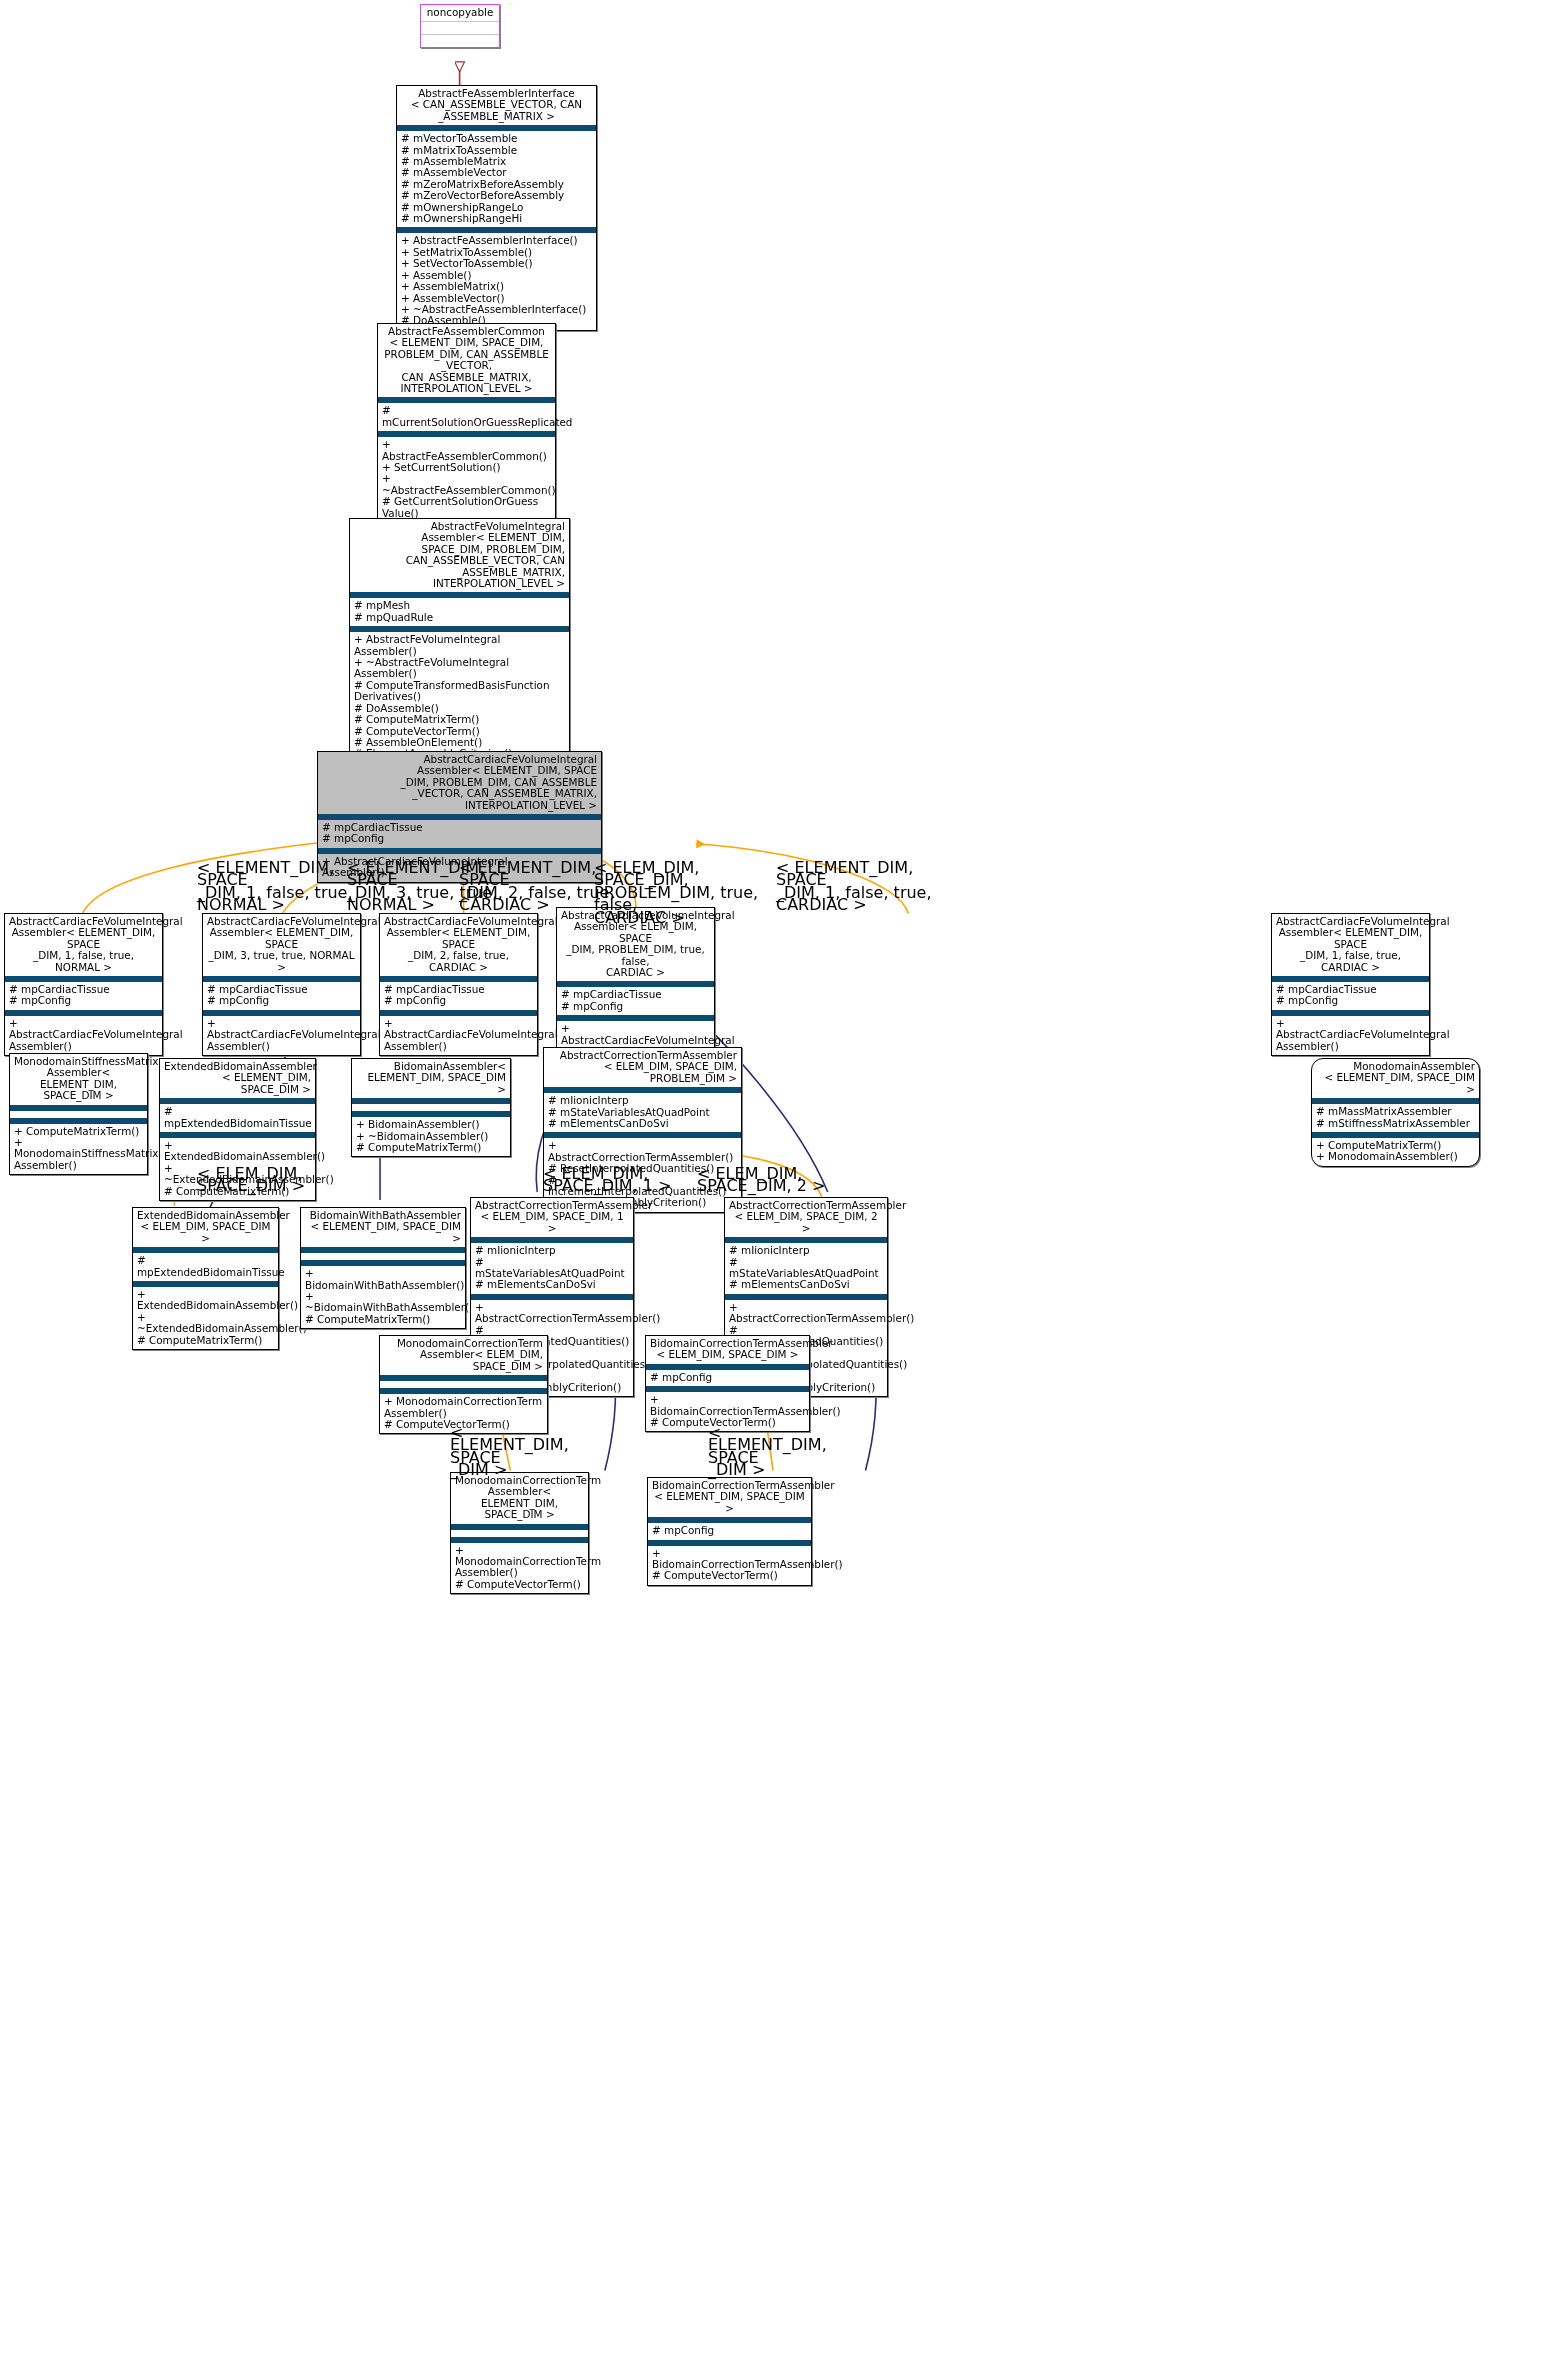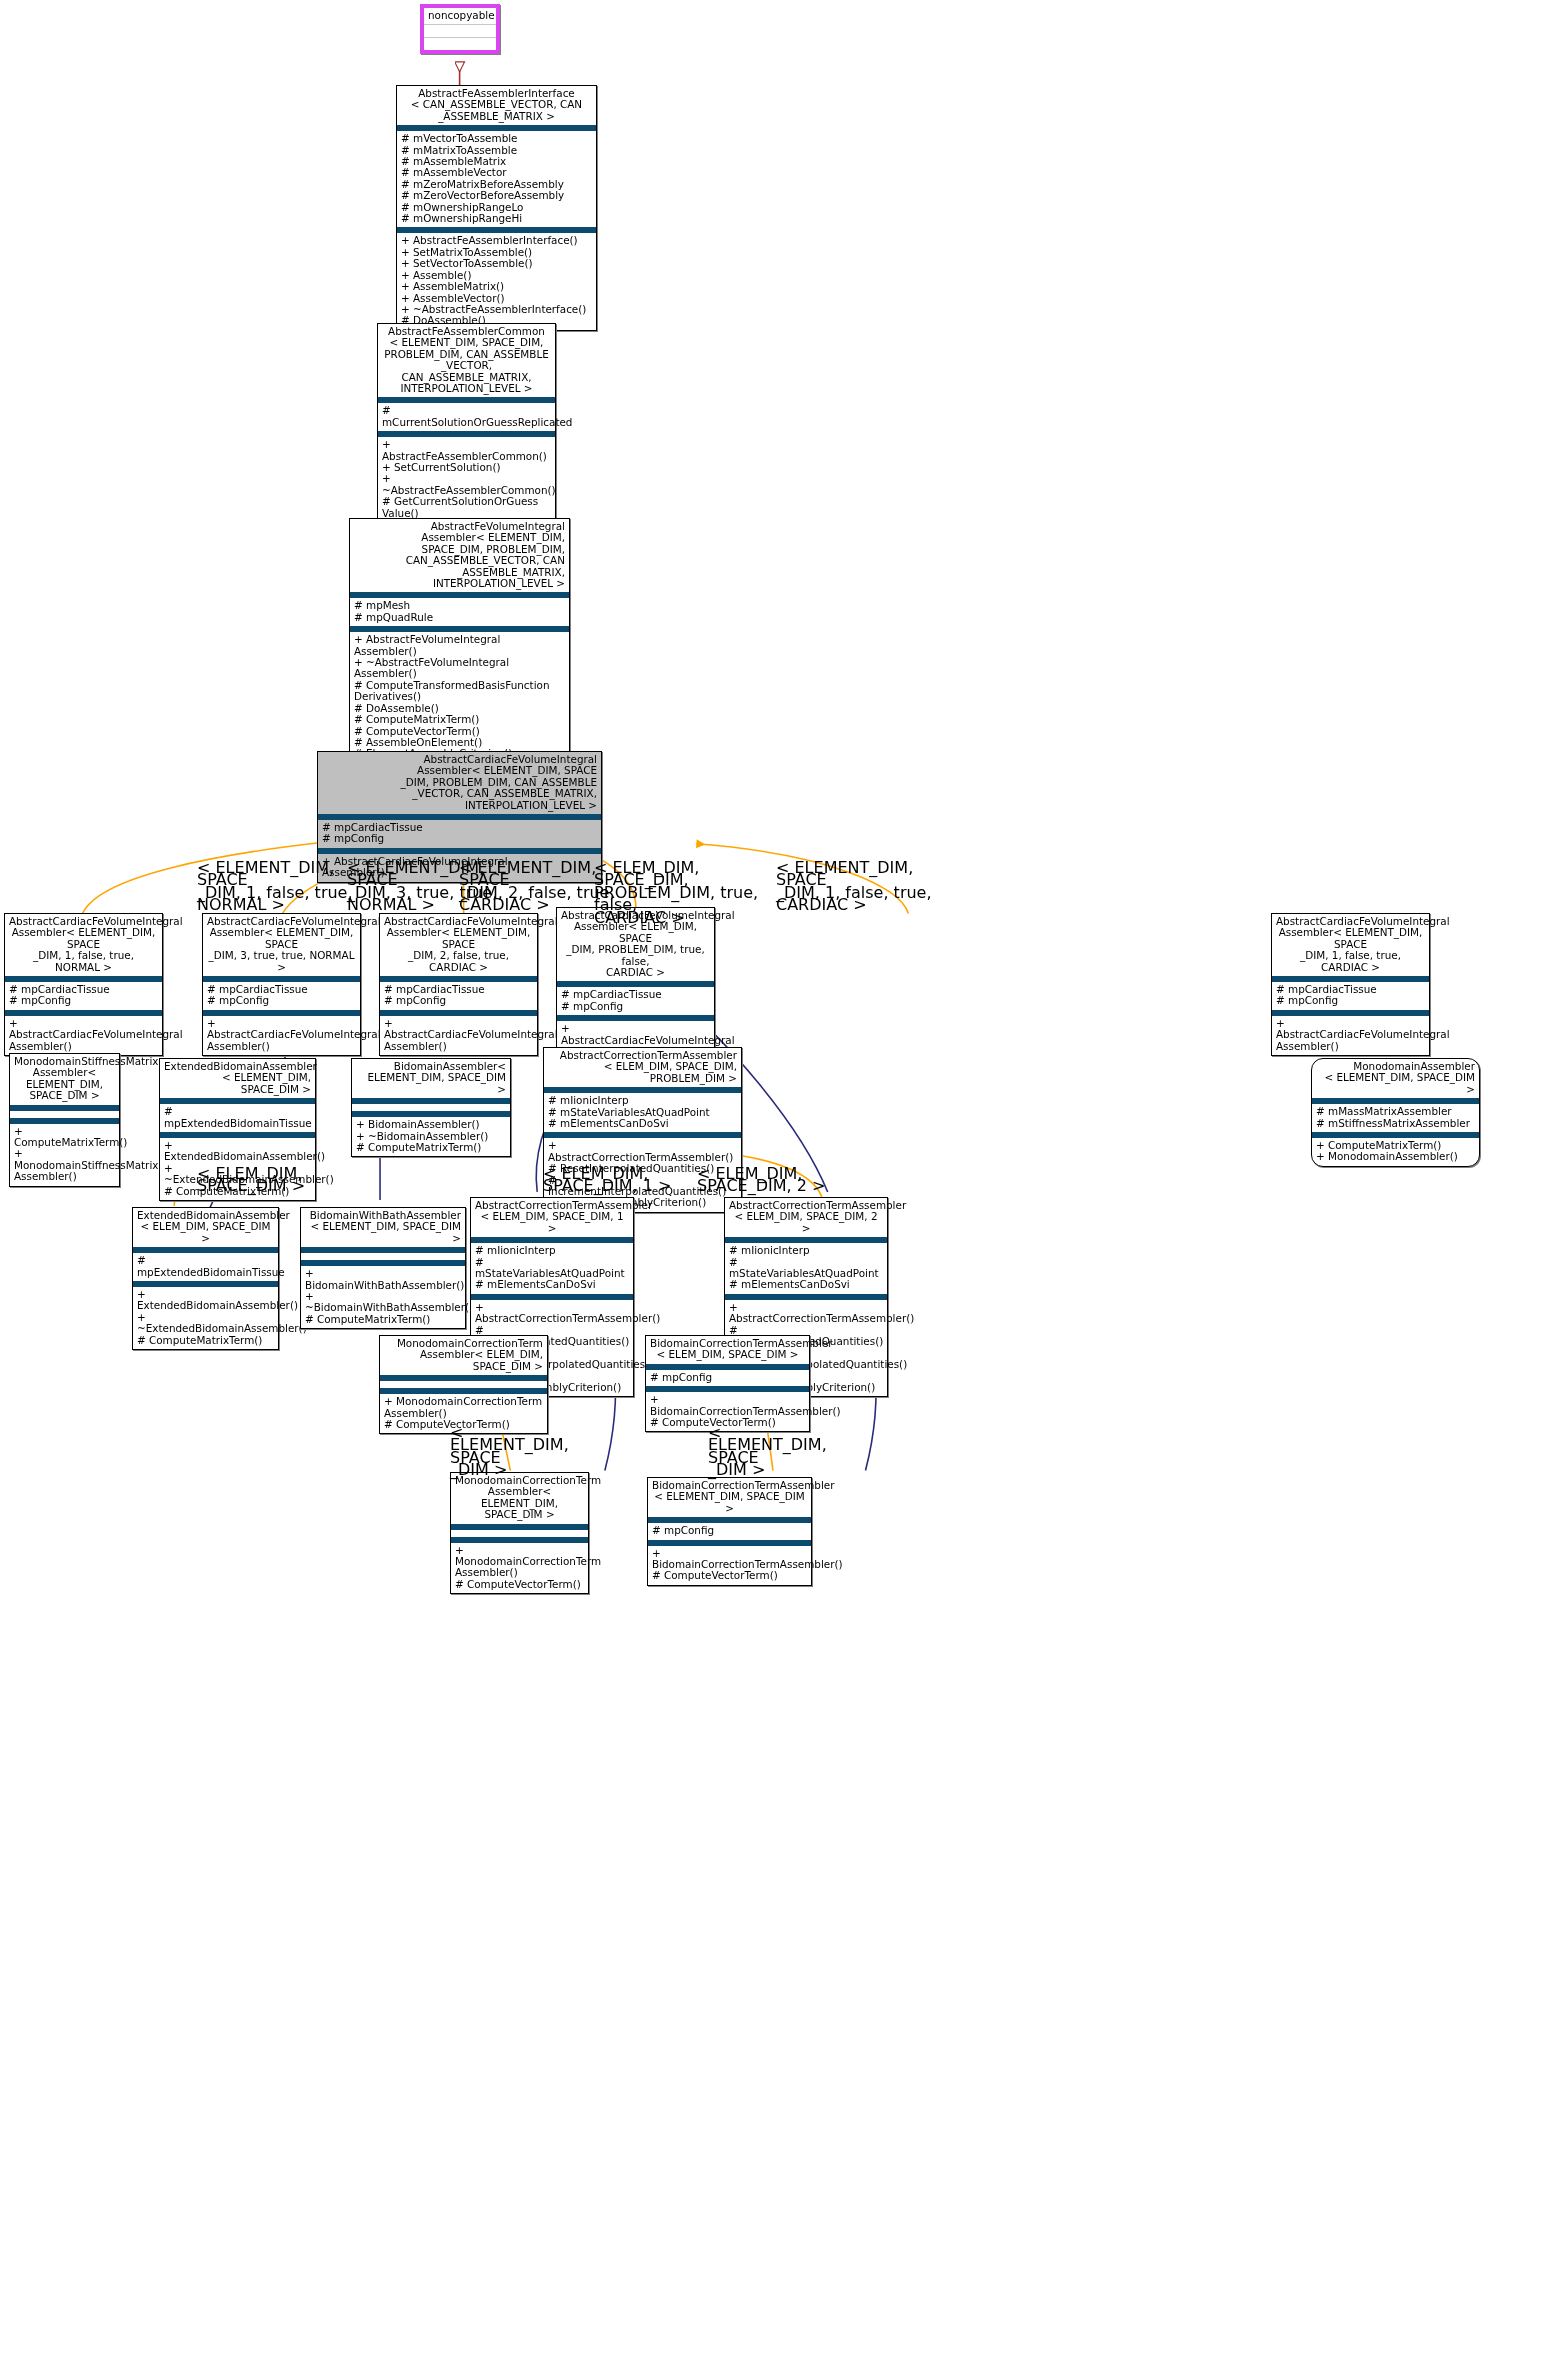--- a/index.html
+++ b/index.html
@@ -19,21 +19,21 @@
     pointer-events:none;
   }
   .node{
     position:absolute;
     box-sizing:border-box;
     border:1px solid #000;
     background:#ffffff;
     box-shadow:1px 1px 0 0 #808080;
   }
   .node.gray{ background:#bfbfbf; }
-  .node.light{ border:4px solid #d946ef; }
+  .node.light{ border:1px solid #d946ef; }
   .sec{
     box-sizing:border-box;
     padding:2px 4px 3px 4px;
   }
   .sec + .sec{ border-top:6px solid #0c4a6e; }
   .node.light .sec + .sec{ border-top:1px solid #c8c8c8; }
   .title{
     text-align:center;
     font-size:10.4px;
     line-height:11.4px;
@@ -246,21 +246,21 @@
   <div class="node" style="left:1271px;top:913px;width:159px;">
     <div class="sec title">AbstractCardiacFeVolumeIntegral
 Assembler&lt; ELEMENT_DIM, SPACE
 _DIM, 1, false, true, CARDIAC &gt;</div>
     <div class="sec attrs"># mpCardiacTissue
 # mpConfig</div>
     <div class="sec ops">+ AbstractCardiacFeVolumeIntegral
 Assembler()</div>
   </div>
 
-  <div class="node" style="left:9px;top:1053px;width:111px;">
+  <div class="node" style="left:9px;top:1053px;width:139px;">
     <div class="sec title">MonodomainStiffnessMatrix
 Assembler&lt; ELEMENT_DIM,
 SPACE_DIM &gt;</div>
     <div class="sec attrs empty"></div>
     <div class="sec ops">+ ComputeMatrixTerm()
 + MonodomainStiffnessMatrix
 Assembler()</div>
   </div>
 
   <div class="node" style="left:159px;top:1058px;width:157px;">

